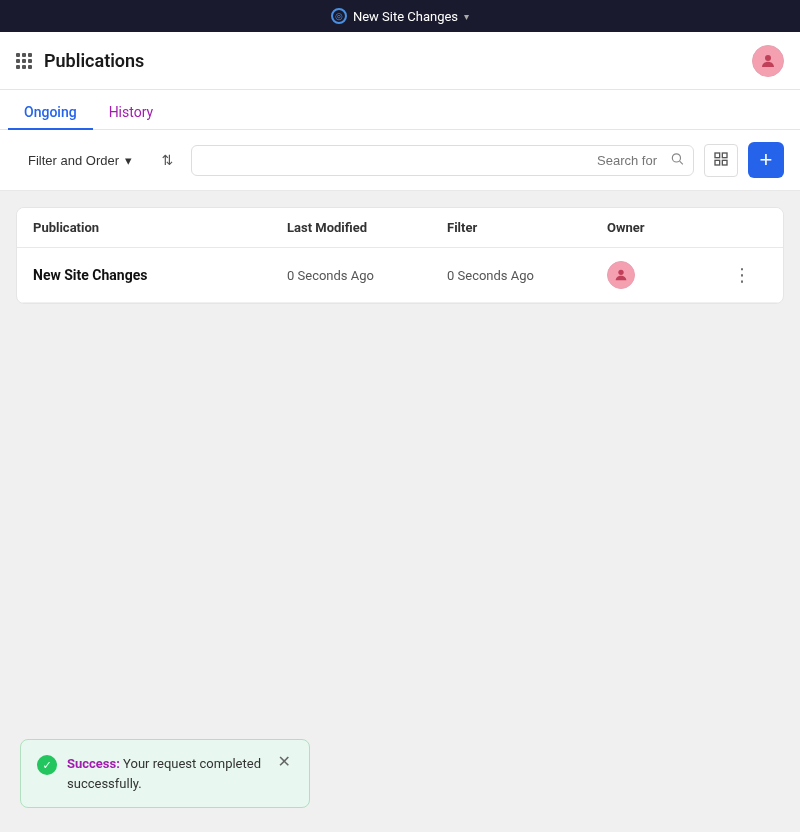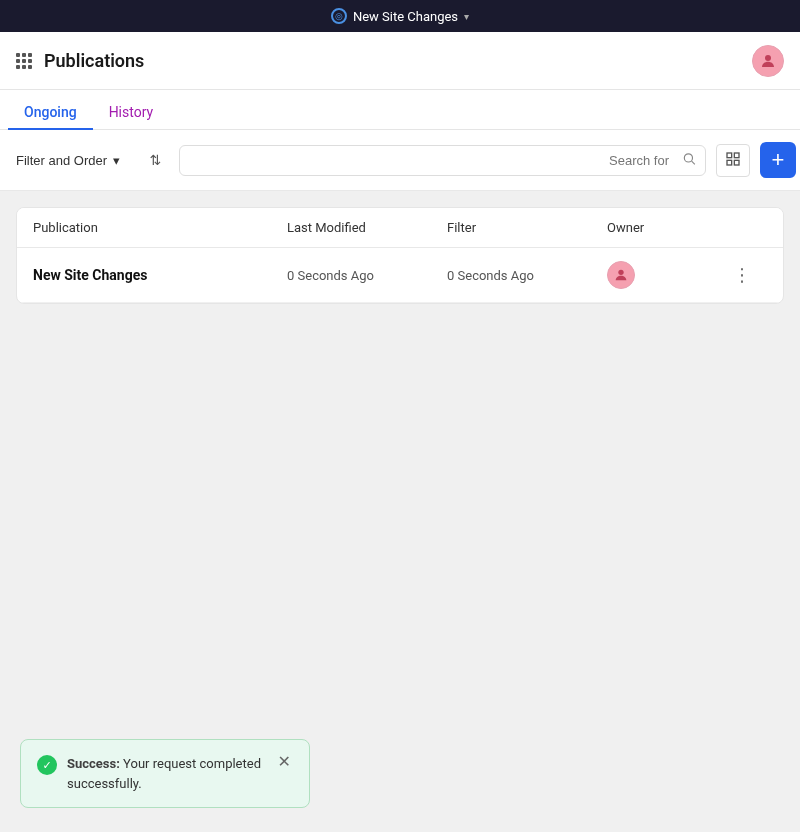--- a/index.html
+++ b/index.html
@@ -123,21 +123,21 @@
 
     .tab.active {
       color: #2563eb;
       border-bottom: 2px solid #2563eb;
       font-weight: 500;
     }
 
     
     .toolbar {
       background: white;
-      padding: 12px 4px;
+      padding: 12px 16px;
       display: flex;
       align-items: center;
       gap: 10px;
       border-bottom: 1px solid #e8e8e8;
     }
 
     .filter-btn {
       display: flex;
       align-items: center;
       gap: 6px;
@@ -222,21 +222,21 @@
     .table-header {
       display: grid;
       grid-template-columns: 1fr 160px 160px 120px 40px;
       padding: 12px 16px;
       border-bottom: 1px solid #e8e8e8;
       background: white;
     }
 
     .table-header-cell {
       font-size: 13px;
-      font-weight: 400;
+      font-weight: 700;
       color: #333;
     }
 
     .table-row {
       display: grid;
       grid-template-columns: 1fr 160px 160px 120px 40px;
       padding: 12px 16px;
       align-items: center;
       border-bottom: 1px solid #f0f0f0;
     }
@@ -312,21 +312,21 @@
 
     .toast-text {
       flex: 1;
       font-size: 13px;
       color: #333;
       line-height: 1.5;
     }
 
     .toast-text strong {
       font-weight: 700;
-      color: #404040;
+      color: #a21caf;
     }
 
     .toast-close {
       background: transparent;
       border: none;
       cursor: pointer;
       color: #666;
       font-size: 16px;
       padding: 0 2px;
       line-height: 1;

